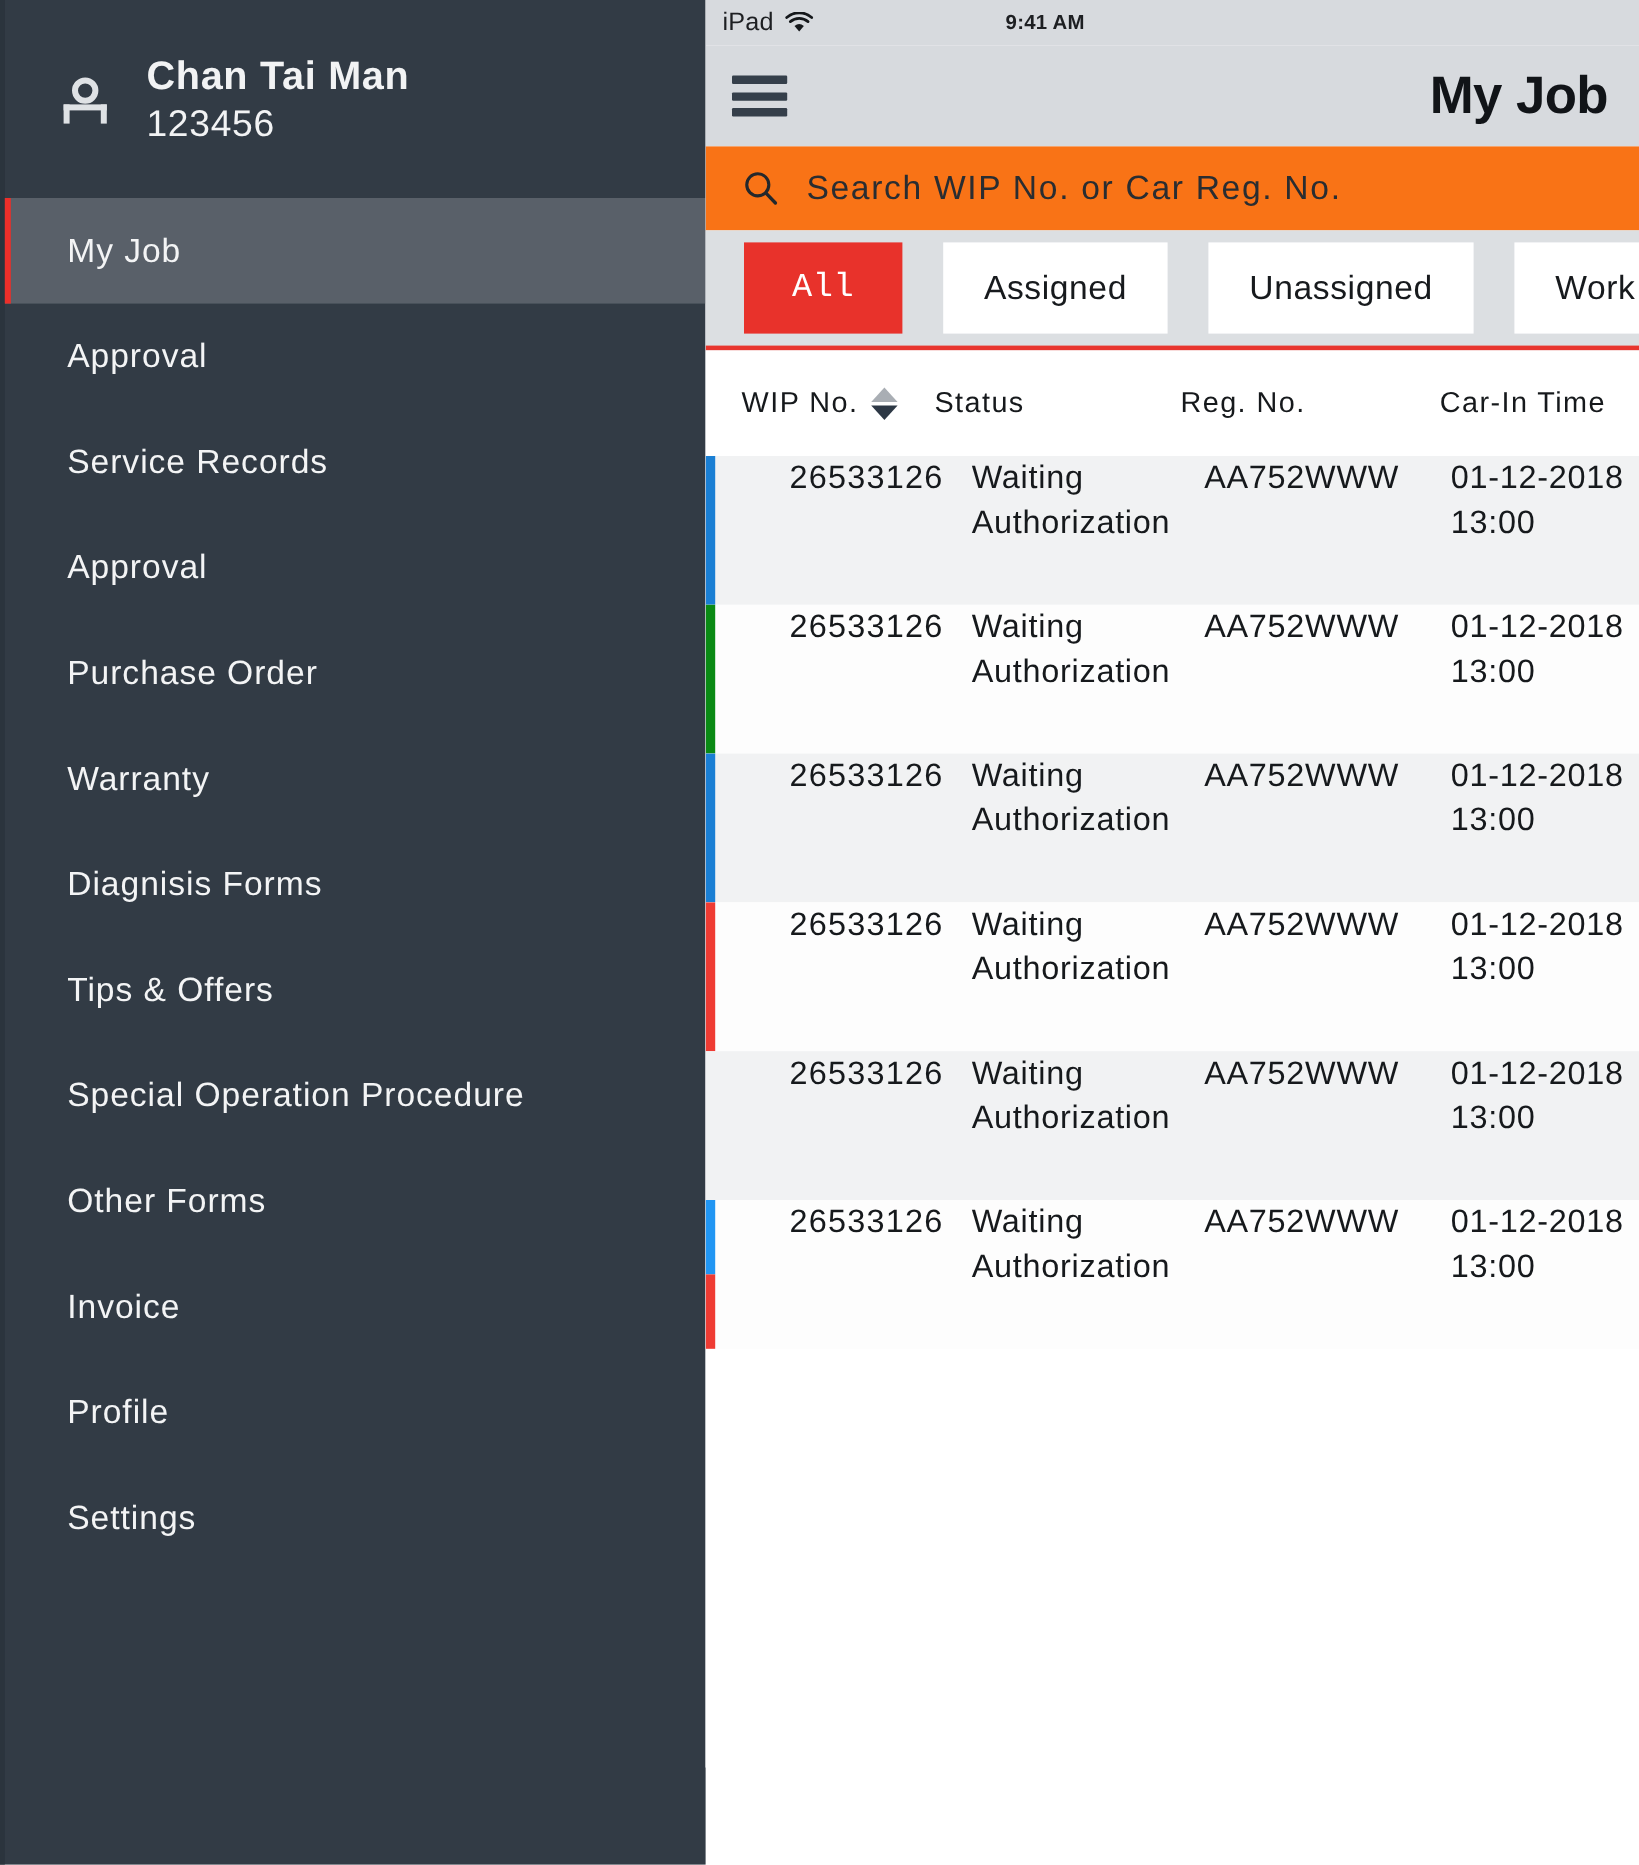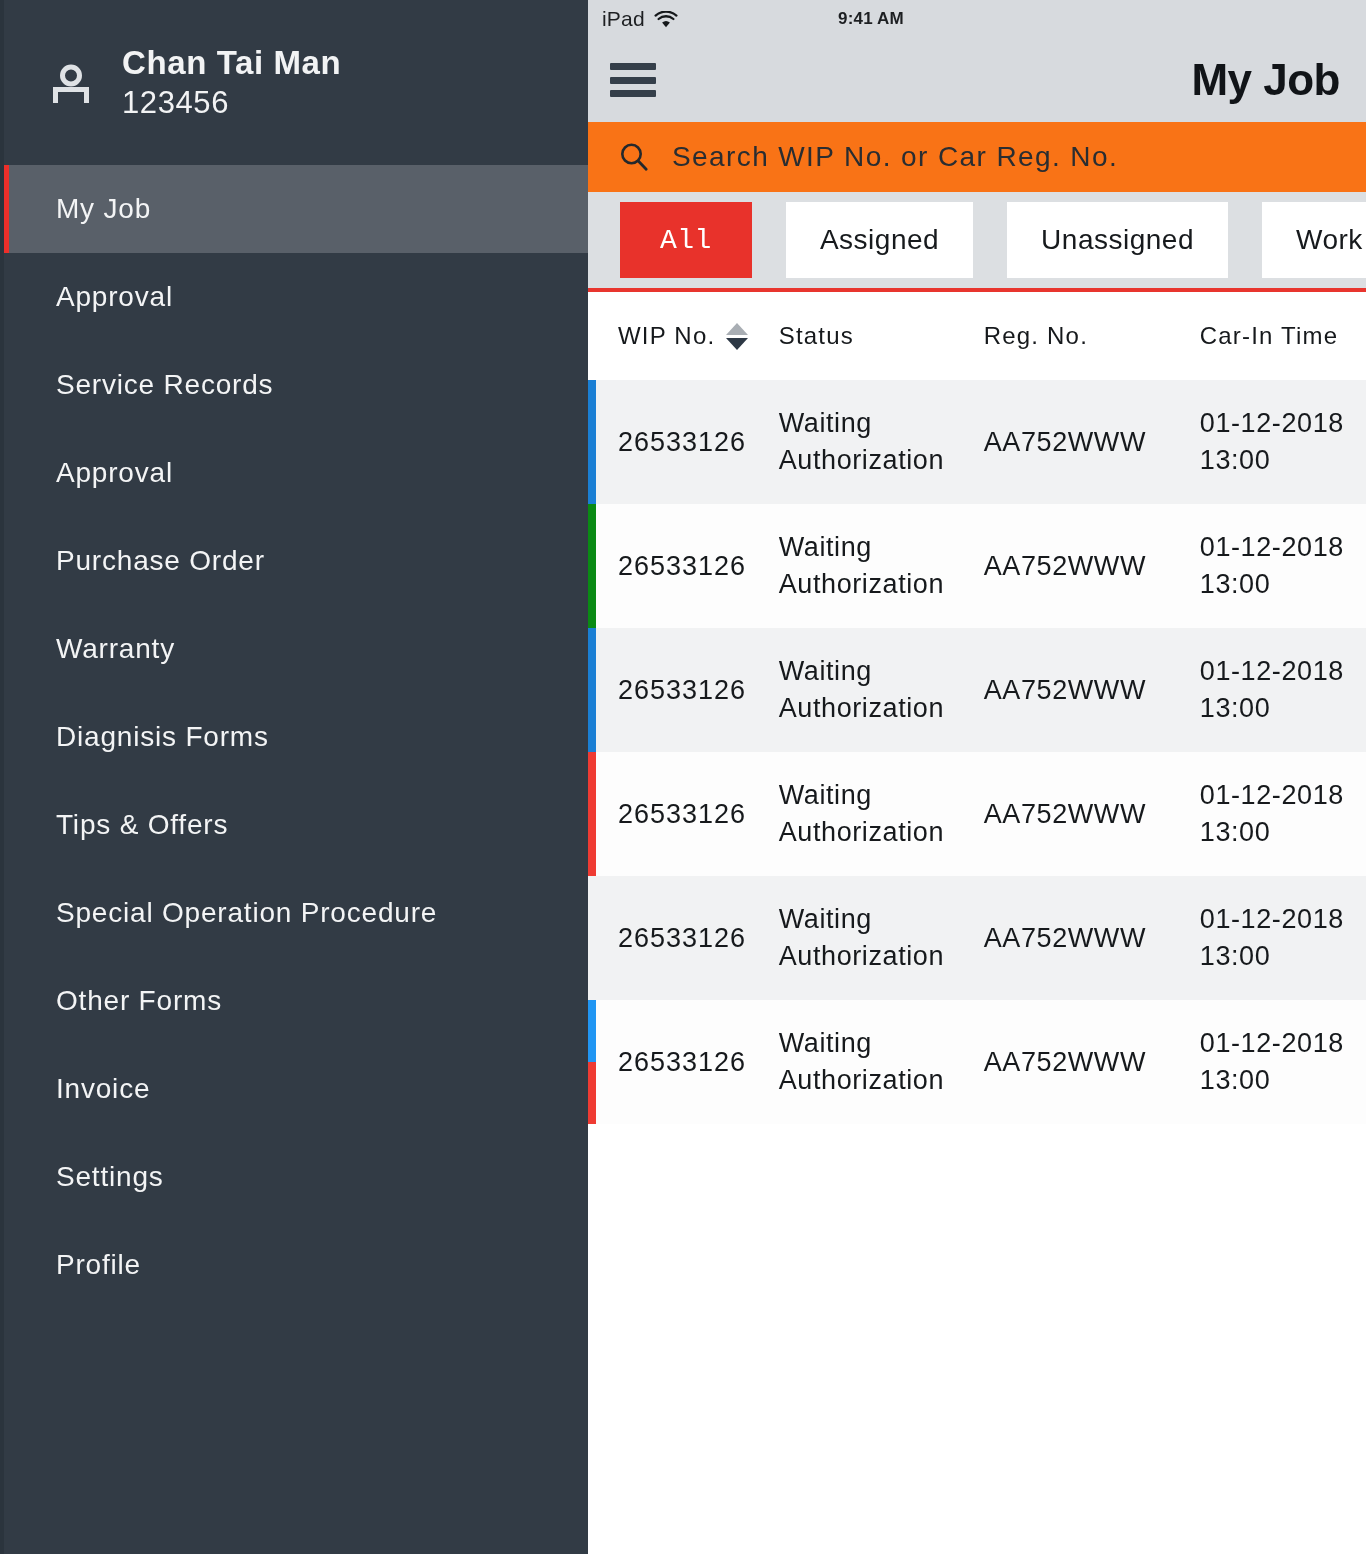--- a/index.html
+++ b/index.html
@@ -278,23 +278,23 @@
     border-left: 11px solid transparent;
     border-right: 11px solid transparent;
     border-top: 12px solid #2d3845;
   }
 
   .table-body { flex: 1 1 auto; background: #ffffff; }
 
   .row {
     height: 124px;
     display: flex;
-    align-items: center;
-    position: relative;
-    box-sizing: border-box;
+    position: relative;
+    box-sizing: border-box;
+    padding-left: 40px;
   }
   .row.alt { background: #f1f2f3; }
   .row.plain { background: #fdfdfd; }
 
   .row-bar {
     position: absolute;
     left: 0; top: 0;
     width: 8px;
     height: 100%;
     display: flex;
@@ -365,24 +365,24 @@
       <div class="nav-item">
         <span class="nav-label">Special Operation Procedure</span>
       </div>
       <div class="nav-item">
         <span class="nav-label">Other Forms</span>
       </div>
       <div class="nav-item">
         <span class="nav-label">Invoice</span>
       </div>
       <div class="nav-item">
+        <span class="nav-label">Profile</span>
+      </div>
+      <div class="nav-item">
         <span class="nav-label">Settings</span>
-      </div>
-      <div class="nav-item">
-        <span class="nav-label">Profile</span>
       </div>
     </nav>
   </aside>
 
   <section class="device clip">
 
     <div class="status-bar">
       <span class="status-left">
         <span class="status-device">iPad</span>
         <span class="wifi-icon">

